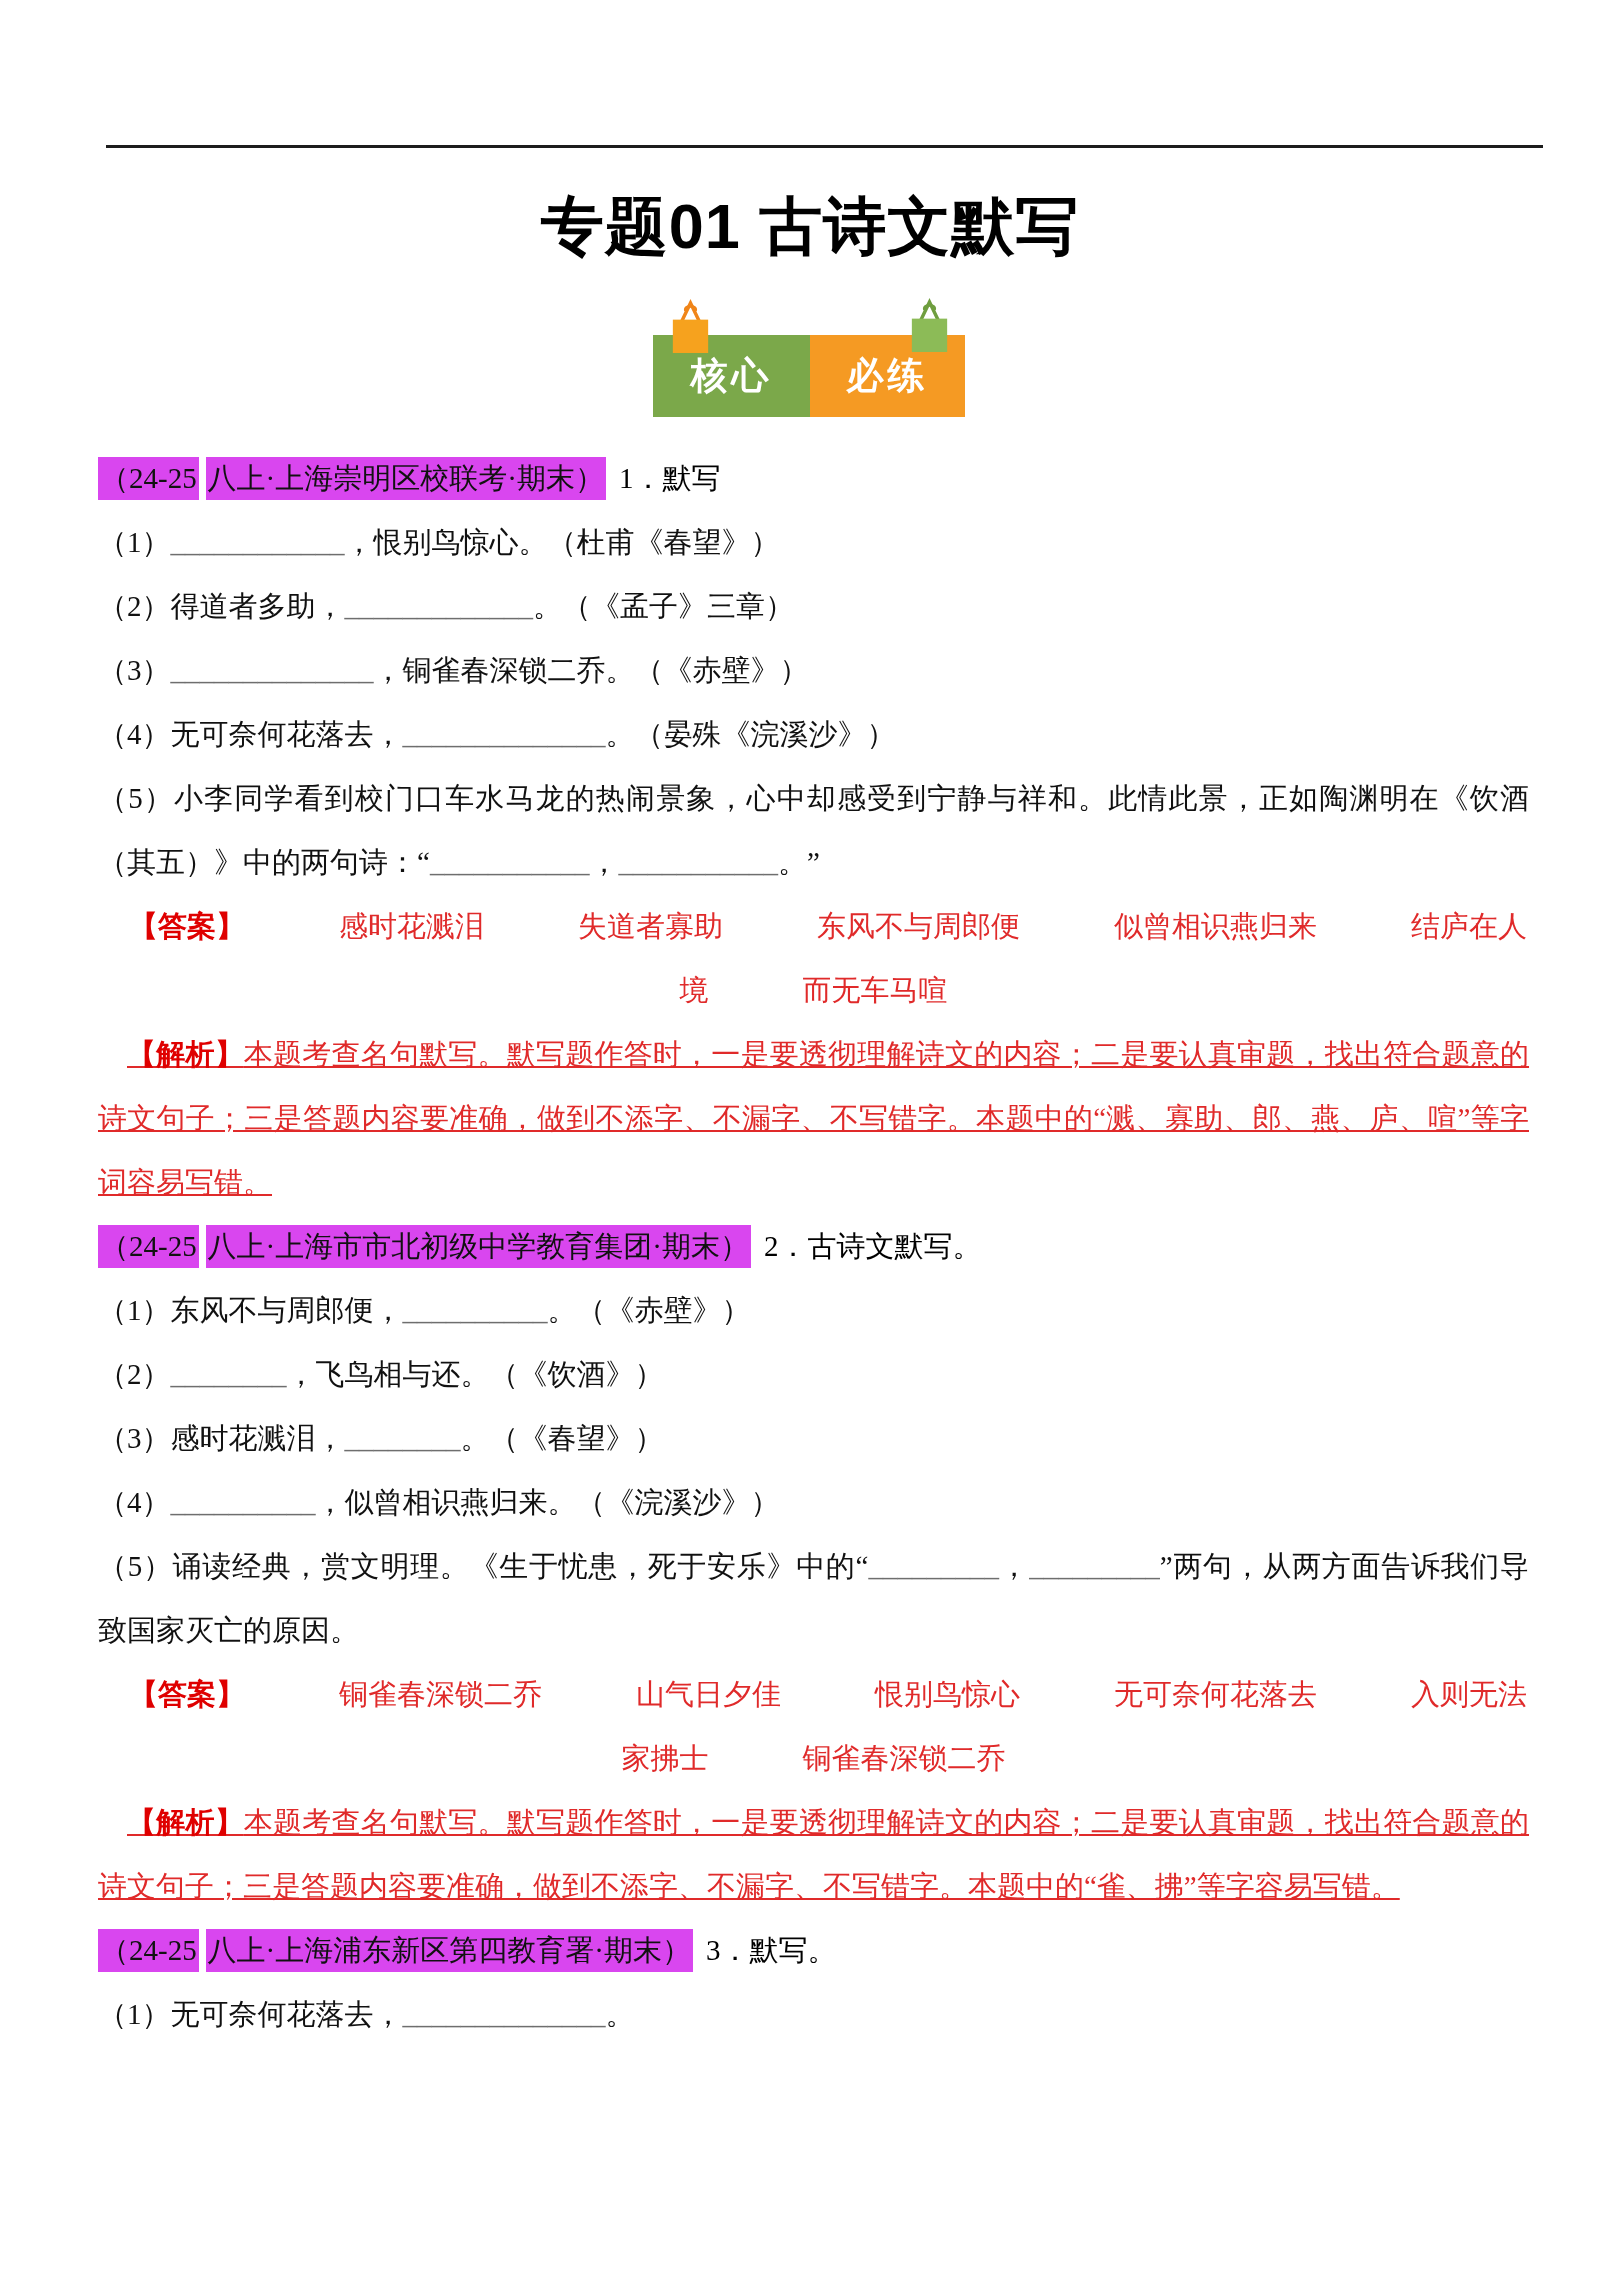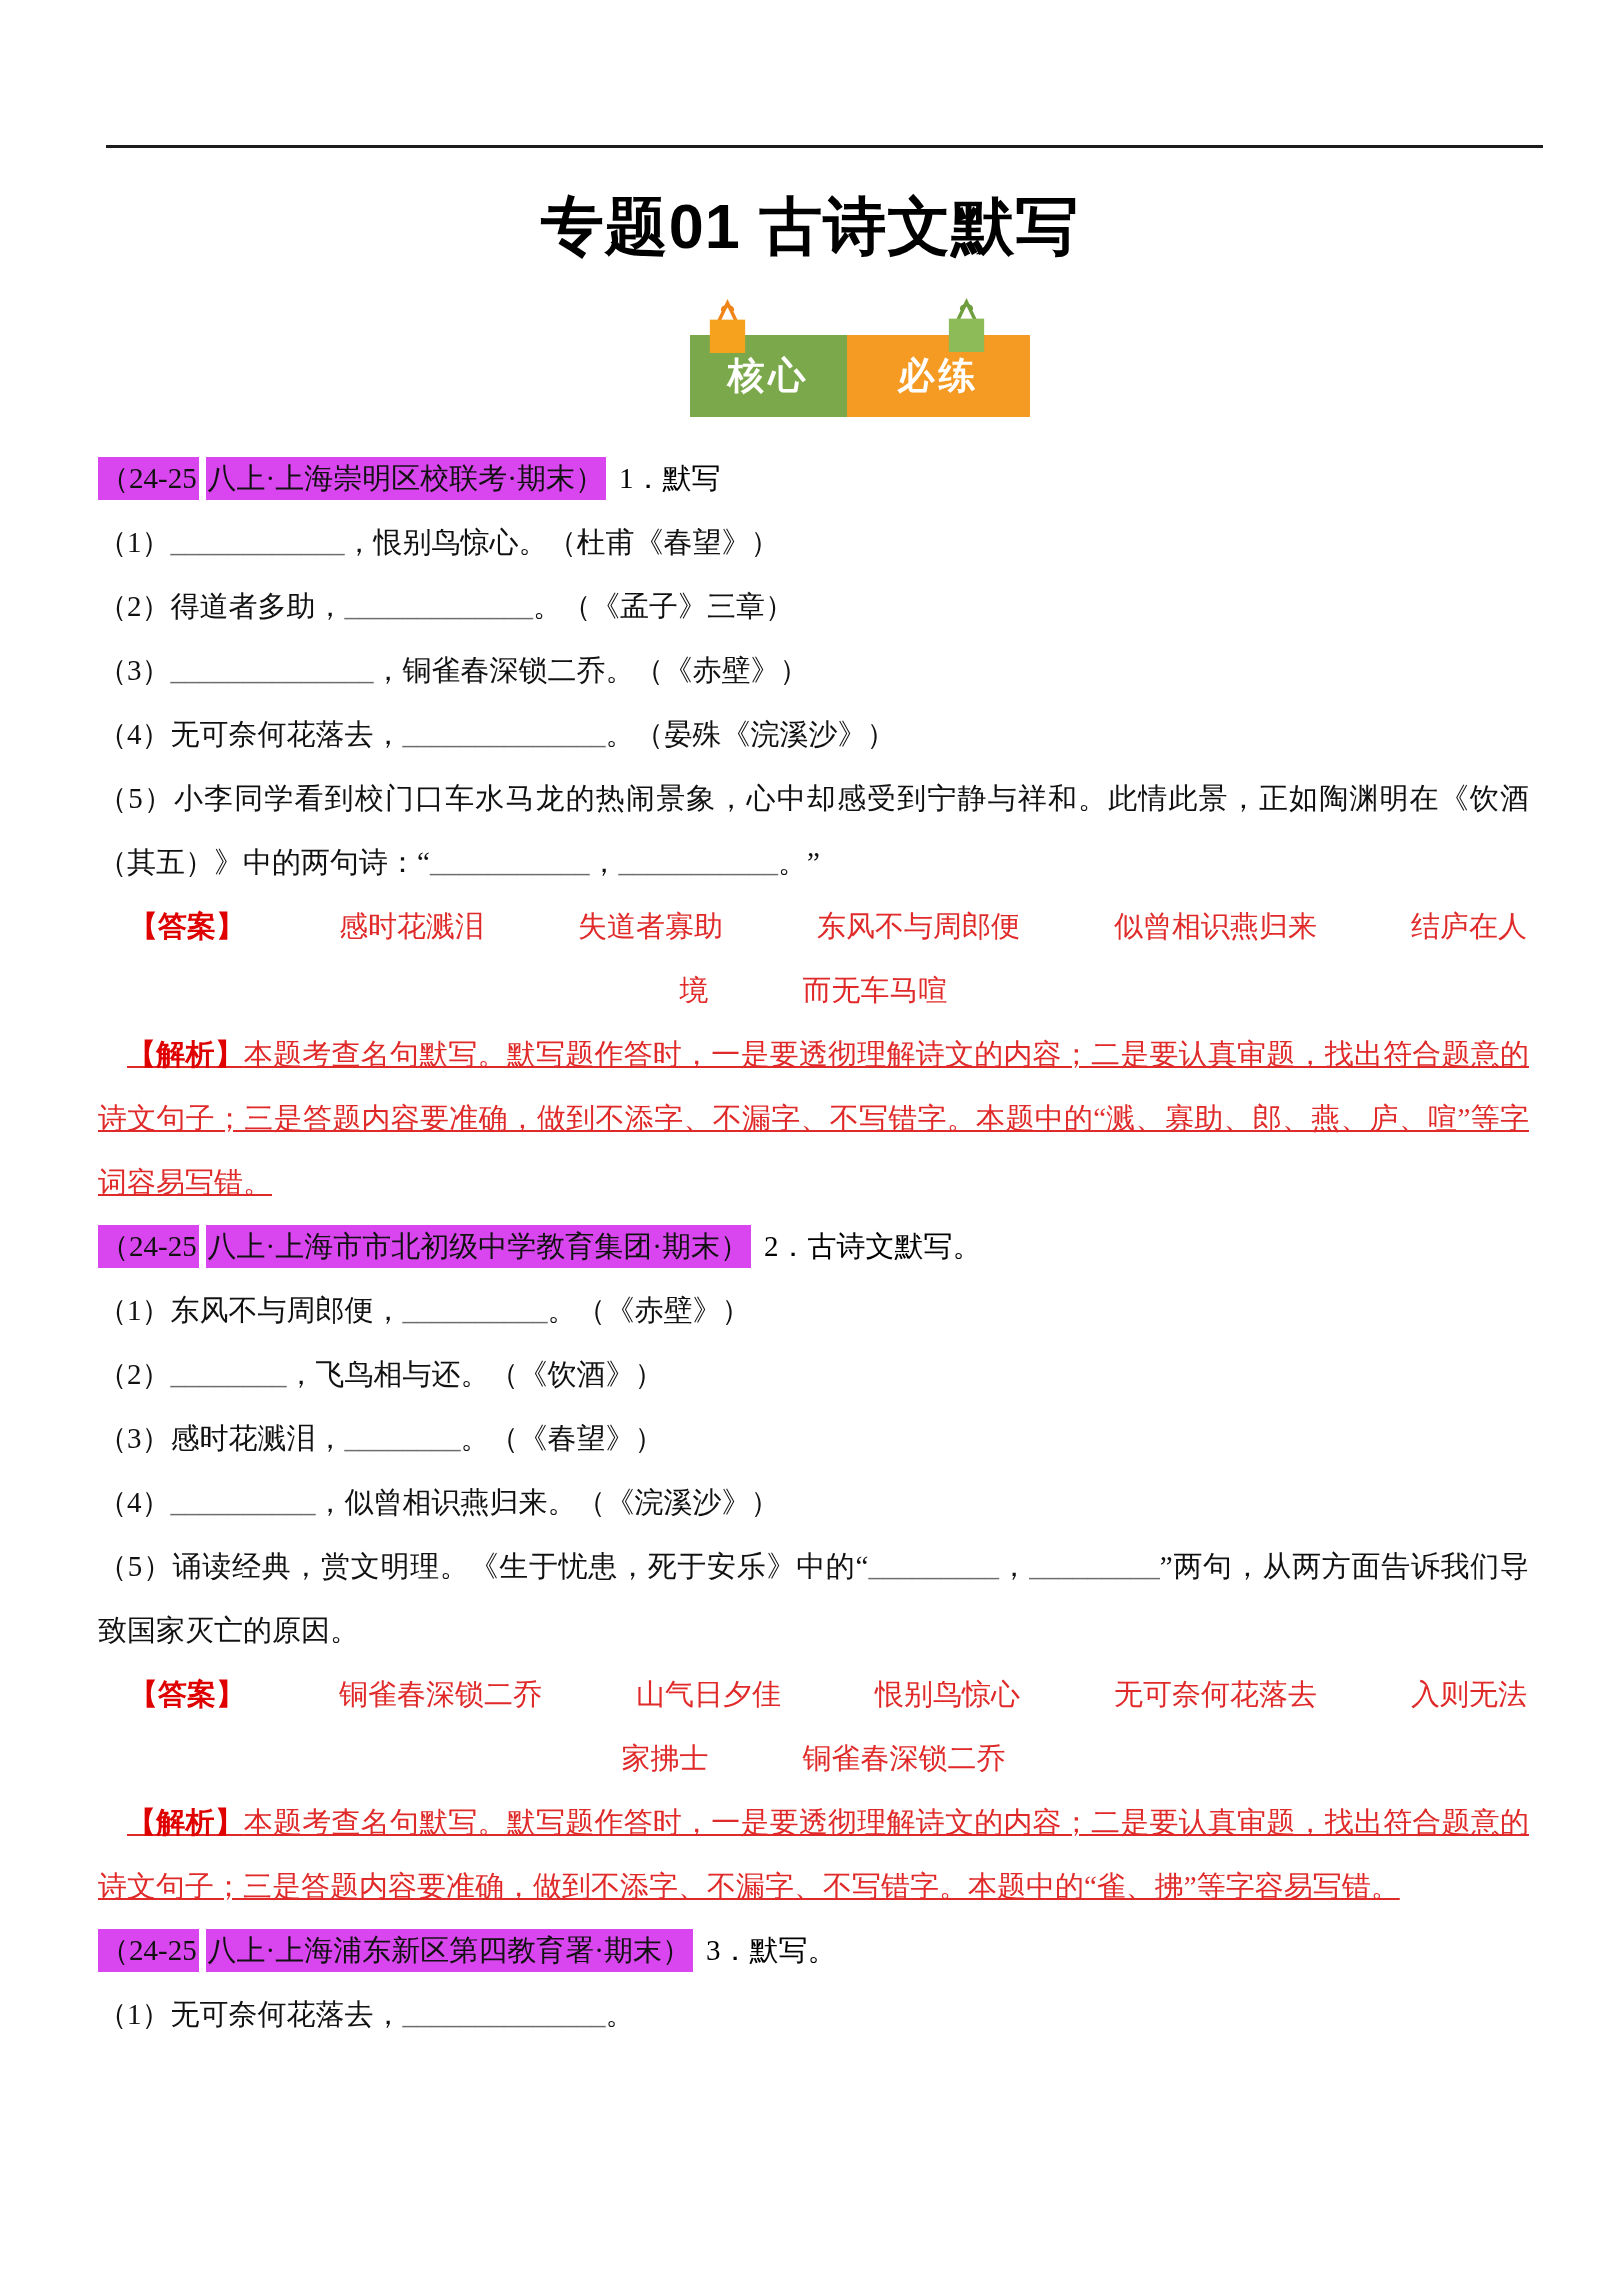--- a/index.html
+++ b/index.html
@@ -16,29 +16,29 @@
     width:1437px; height:2.9px; background:#1c1c1c;
   }
   .doc-title {
     position:absolute; left:0; top:184px; width:100%;
     margin:0; text-align:center;
     font-family:"Liberation Sans","DejaVu Sans",sans-serif;
     font-weight:bold; font-size:63px; color:#000000;
     letter-spacing:1px;
   }
   
-  .badge { position:absolute; left:690px; top:335px; width:312px; height:82px; }
+  .badge { position:absolute; left:653px; top:335px; width:312px; height:82px; }
   .badge-box {
     position:absolute; top:0; height:82px;
     font-family:"Liberation Sans","DejaVu Sans",sans-serif;
     font-weight:bold; font-size:37px; color:#ffffff;
     line-height:82px; text-align:center; letter-spacing:3.9px;
   }
   .badge-left  { left:0;   width:157px; background:#7BA84A; }
-  .badge-right { left:157px; width:183px; background:#F59A23; }
+  .badge-right { left:157px; width:155px; background:#F59A23; }
   .clip { position:absolute; z-index:2; }
   .clip-left  { left:11.8px;  top:-37px; }
   .clip-right { left:251px; top:-38px; }
   
   .doc-body {
     position:absolute; left:98px; top:446px; width:1431px;
     font-size:29px; line-height:64px;
   }
   .doc-body p { margin:0; }
   .q-header { text-align:left; }

